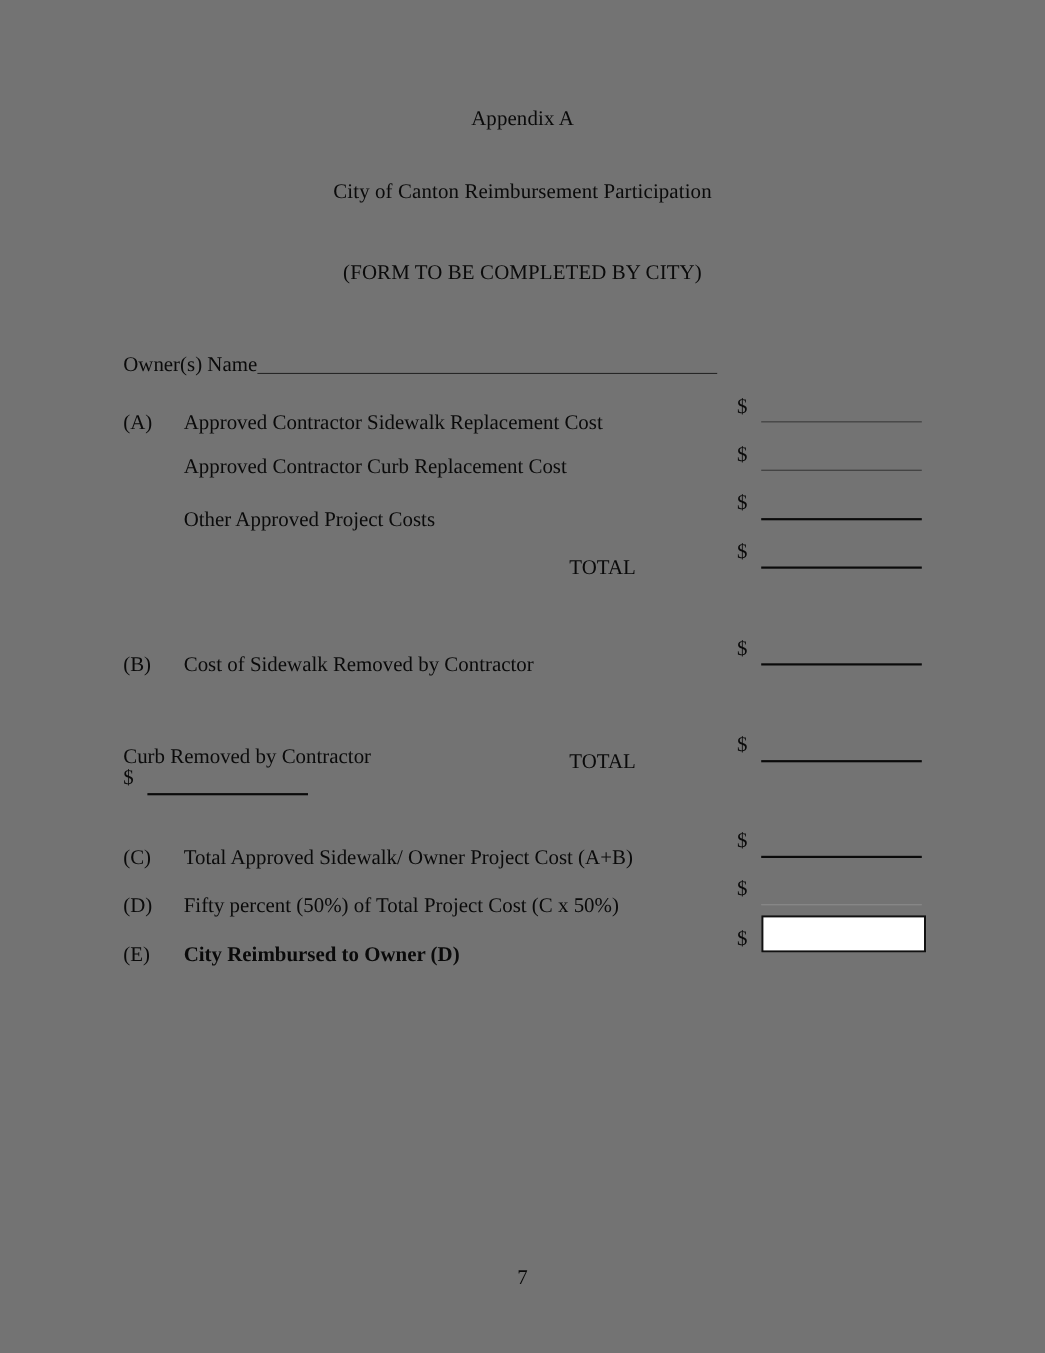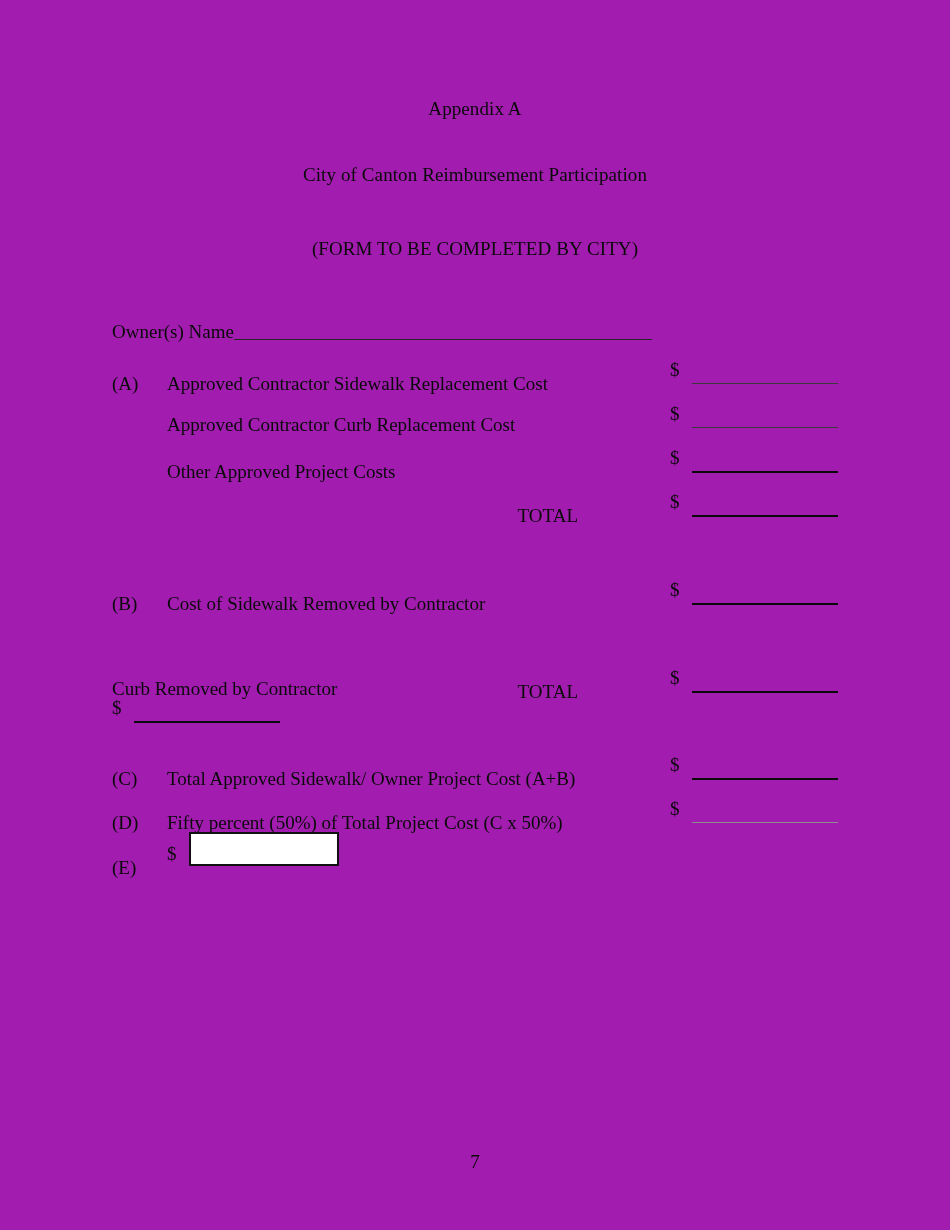--- a/index.html
+++ b/index.html
@@ -5,21 +5,21 @@
   html, body {
     margin: 0;
     padding: 0;
     background: #ffffff;
   }
   .page {
     position: relative;
     width: 950px;
     height: 1230px;
     margin: 0 auto;
-    background: #a21caf;
+    background: #737373;
     font-family: "Liberation Serif", "DejaVu Serif", serif;
     color: #0a0a0a;
     overflow: hidden;
   }
 
   
   .doc-title {
     position: absolute;
     left: 0;
     right: 0;
@@ -218,20 +218,21 @@
       <div class="form-row" style="top: 799px;">
         <span class="row-marker">(D)</span>
         <span class="row-label">Fifty percent (50%) of Total Project Cost (C x 50%)</span>
         <span class="row-amount">
           <span class="dollar-sign">$</span>
           <span class="amount-rule rule-faint"></span>
         </span>
       </div>
       <div class="form-row" style="top: 844px;">
         <span class="row-marker">(E)</span>
+        <span class="row-label is-bold">City Reimbursed to Owner (D)</span>
         <span class="row-amount">
           <span class="dollar-sign">$</span>
           <span class="amount-box"></span>
         </span>
       </div>
     </div>
 
   <div class="page-number">7</div>
 
 </div>

